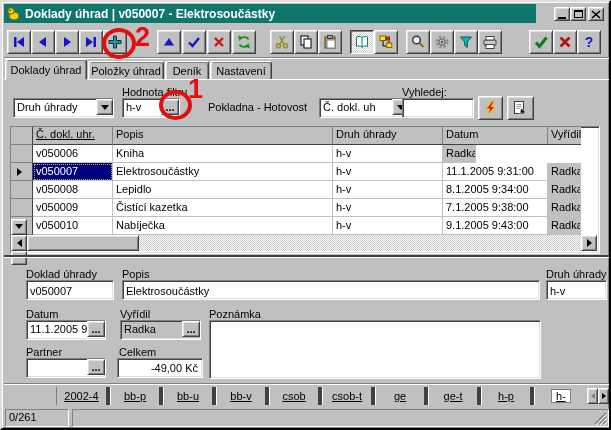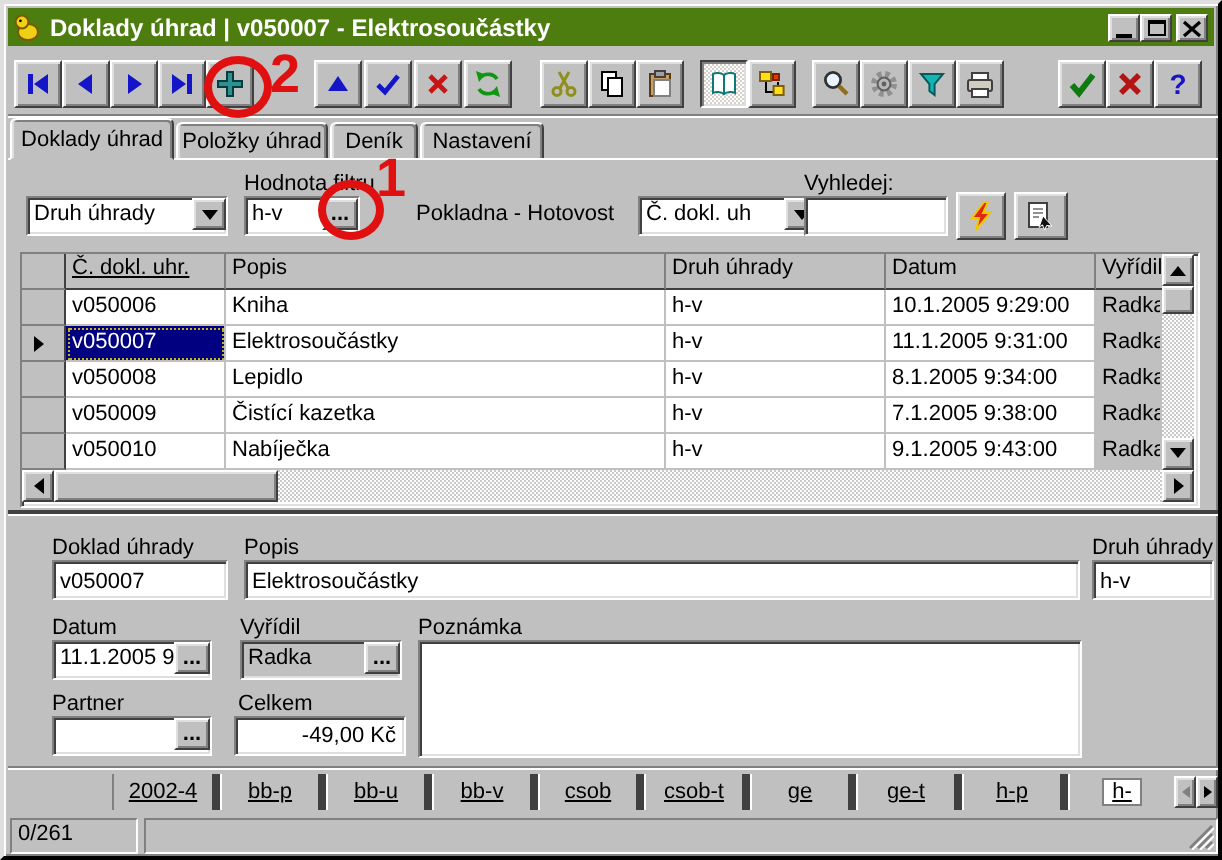--- a/index.html
+++ b/index.html
@@ -12,41 +12,41 @@
   
   .raised{background:#c0c0c0;border:1px solid;border-color:#fff #404040 #404040 #fff;
           box-shadow:inset 1px 1px 0 #dfdfdf, inset -1px -1px 0 #808080;}
   .pressedb{background:repeating-conic-gradient(#ffffff 0% 25%,#d6d2ca 0% 50%);background-size:2px 2px;
           border:1px solid;border-color:#404040 #fff #fff #404040;
           box-shadow:inset 1px 1px 0 #808080, inset -1px -1px 0 #dfdfdf;}
   .sunken{background:#fff;border:1px solid;border-color:#808080 #fff #fff #808080;
           box-shadow:inset 1px 1px 0 #404040, inset -1px -1px 0 #dfdfdf;}
   .panelsunk{border:1px solid;border-color:#808080 #fff #fff #808080;}
   
-  #titlebar{left:2px;top:2px;width:603px;height:19px;background:#4d7c0f;display:flex;align-items:center;padding:0 2px;}
+  #titlebar{left:2px;top:2px;width:532px;height:19px;background:#0f766e;display:flex;align-items:center;padding:0 2px;}
   #titlebar .t{color:#fff;font-size:12px;font-weight:bold;margin-left:4px;white-space:nowrap;}
   .winbtn{width:16px;height:14px;display:flex;align-items:center;justify-content:center;}
   
   .tbtn{top:28px;width:24px;height:24px;display:flex;align-items:center;justify-content:center;}
   
   .tab{font-size:11px;text-align:center;background:#c0c0c0;border:1px solid;border-color:#fff #404040 #c0c0c0 #fff;
        border-radius:3px 3px 0 0;box-shadow:inset 1px 0 0 #dfdfdf, inset -1px 1px 0 #808080;}
   .tab.active{z-index:3;}
   
   .combo{height:20px;display:flex;}
   .combo .val{flex:1;font-size:11px;line-height:16px;padding-left:3px;overflow:hidden;white-space:nowrap;}
   .dropbtn{width:17px;height:16px;display:flex;align-items:center;justify-content:center;}
   .tri-down{width:0;height:0;border:4px solid transparent;border-top:5px solid #000;margin-top:4px;}
   .tri-up{width:0;height:0;border:4px solid transparent;border-bottom:5px solid #000;margin-bottom:4px;}
   .tri-left{width:0;height:0;border:4px solid transparent;border-right:5px solid #000;margin-right:4px;}
   .tri-right{width:0;height:0;border:4px solid transparent;border-left:5px solid #000;margin-left:4px;}
   .dots{font-size:11px;font-weight:bold;line-height:10px;}
   
   #grid{left:8px;top:124px;width:590px;height:128px;background:#fff;}
-  .gbody{display:flex;width:586px;height:108px;}
+  .gbody{display:flex;width:586px;height:108px;flex-direction:column;}
   .gcols{width:570px;}
   .hrow,.drow{display:flex;height:18px;font-size:11px;}
   .hcell{background:#c0c0c0;border-right:1px solid #808080;border-bottom:1px solid #404040;
          padding:1px 0 0 3px;white-space:nowrap;overflow:hidden;}
   .dcell{background:#fff;border-right:1px solid #c0c0c0;border-bottom:1px solid #c0c0c0;
          padding:1px 0 0 3px;white-space:nowrap;overflow:hidden;line-height:15px;}
   .mk{width:22px;background:#c0c0c0;border-right:1px solid #404040;border-bottom:1px solid #808080;
       display:flex;align-items:center;justify-content:center;padding:0;}
   .c1{width:80px;}.c2{width:220px;}.c3{width:110px;}.c4{width:105px;}.c5{width:33px;background:#c0c0c0;}
   .sorted{text-decoration:underline;}
@@ -277,21 +277,20 @@
           <div class="hcell c2">Popis</div>
           <div class="hcell c3">Druh úhrady</div>
           <div class="hcell c4">Datum</div>
           <div class="hcell c5" style="border-right:none;">Vyřídil</div>
         </div>
         <div class="drow">
           <div class="mk"></div>
           <div class="dcell c1">v050006</div>
           <div class="dcell c2">Kniha</div>
           <div class="dcell c3">h-v</div>
-          <div class="dcell c4">10.1.2005 9:29:00</div>
           <div class="dcell c5">Radka</div>
         </div>
         <div class="drow">
           <div class="mk">
               <span class="tri-right" style="margin-left:0;"></span>
             </div>
           <div class="dcell c1 selcell">v050007</div>
           <div class="dcell c2">Elektrosoučástky</div>
           <div class="dcell c3">h-v</div>
           <div class="dcell c4">11.1.2005 9:31:00</div>

